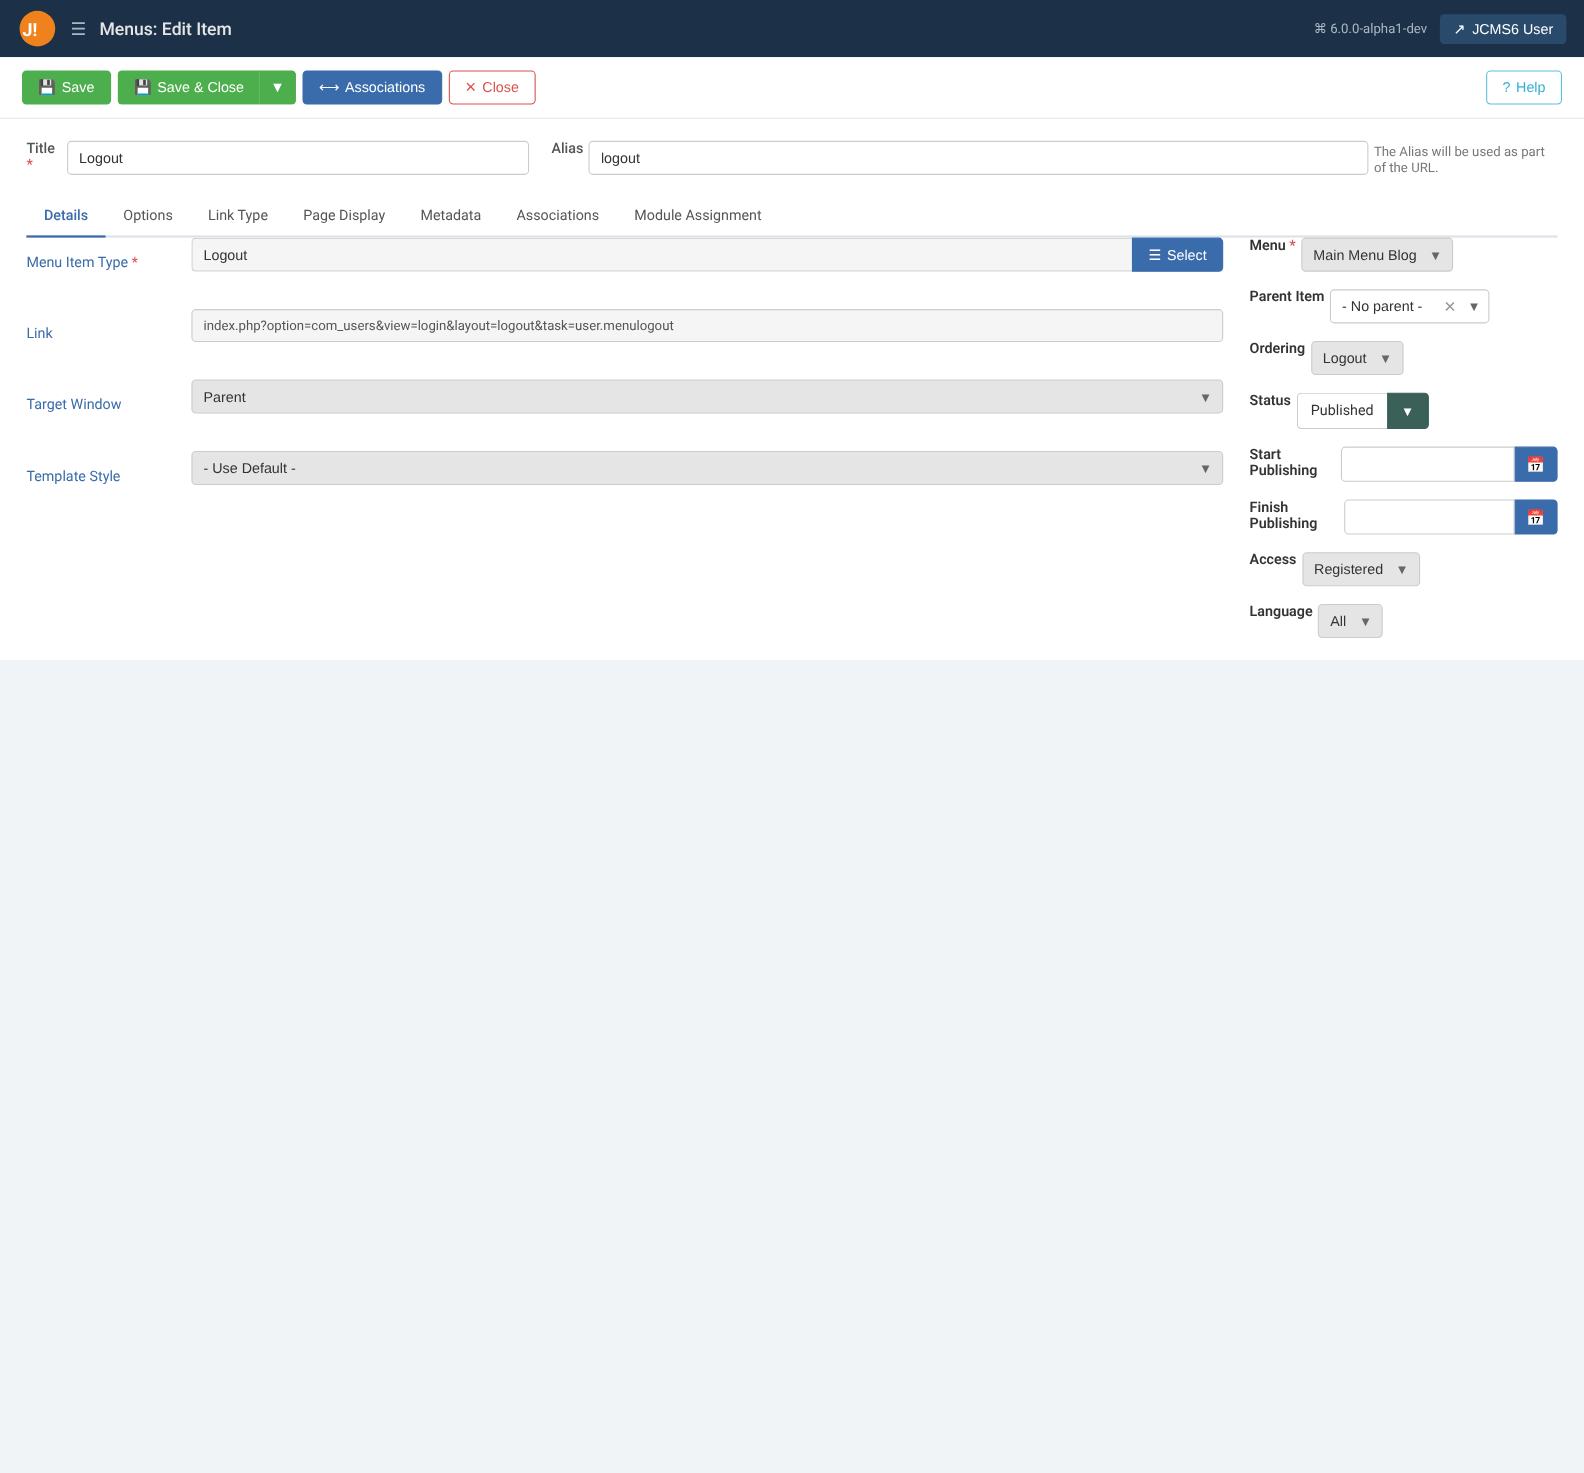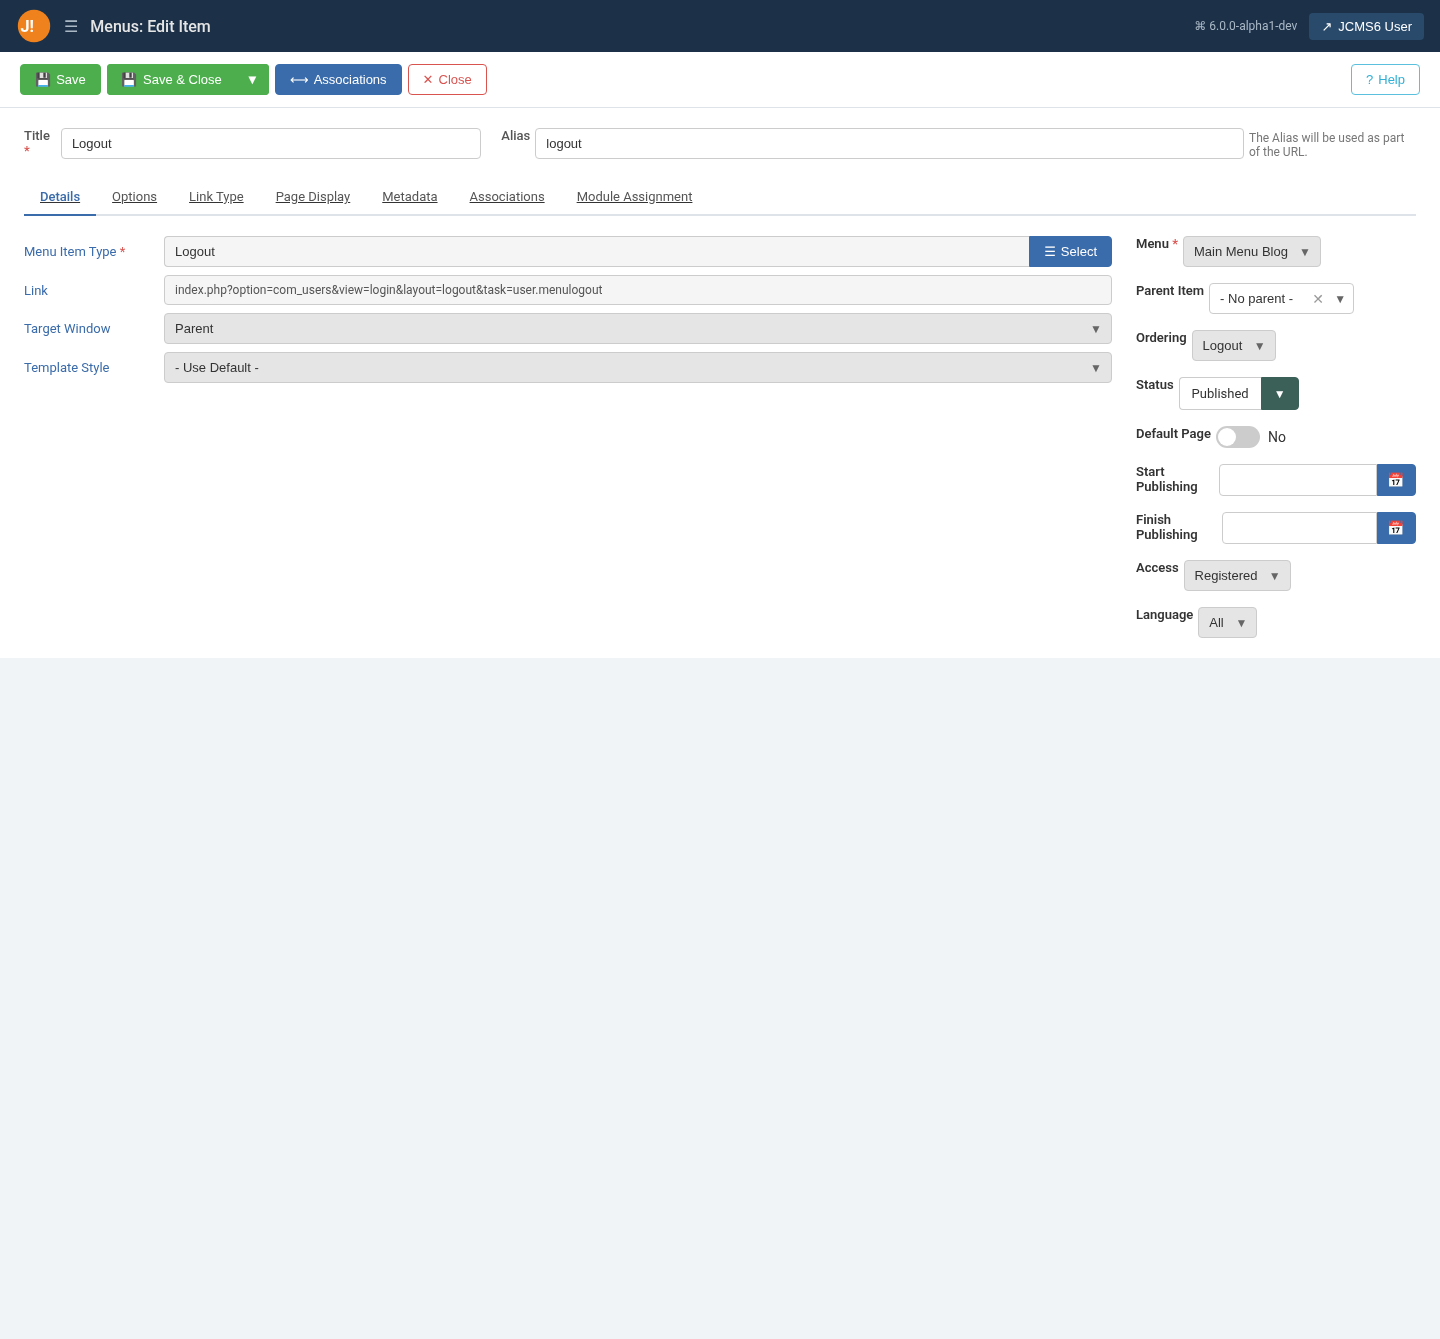--- a/index.html
+++ b/index.html
@@ -106,44 +106,43 @@
       outline: none;
       width: 100%;
     }
     .form-hint { font-size: 12px; color: #777; margin-top: 3px; }
 
     
     .tabs {
       border-bottom: 2px solid #dde3e8;
       display: flex;
       gap: 0;
-      margin-bottom: 20px;
-      text-decoration: underline;
     }
     .tab {
       padding: 10px 16px;
       cursor: pointer;
       font-size: 13px;
       color: #555;
       border-bottom: 2px solid transparent;
       margin-bottom: -2px;
       white-space: nowrap;
     }
     .tab.active { color: #3a6baa; border-bottom-color: #3a6baa; font-weight: 500; }
 
     
     .two-col { display: flex; gap: 24px; }
     .col-left { flex: 1; }
     .col-right { width: 280px; flex-shrink: 0; }
 
     
     .detail-row {
       display: flex;
-      align-items: flex-start;
-      margin-bottom: 8px;
+      align-items: flex-end;
+      margin-bottom: 34px;
+      gap: 10px;
     }
     .detail-label {
       width: 140px;
       flex-shrink: 0;
       font-size: 13px;
       color: #3a6baa;
       padding-top: 8px;
     }
     .detail-value { flex: 1; }
 
@@ -470,27 +469,20 @@
         </div>
 
         <div class="right-field">
           <div class="right-label">Status</div>
           <div class="status-group">
             <div class="status-published">Published</div>
             <button class="status-caret">▼</button>
           </div>
         </div>
 
-        <div class="right-field">
-          <div class="right-label">Default Page</div>
-          <div class="toggle-wrapper">
-            <div class="toggle"></div>
-            <span>No</span>
-          </div>
-        </div>
 
         <div class="right-field">
           <div class="right-label">Start Publishing</div>
           <div class="cal-group">
             <input type="text" class="form-control" value="" style="">
             <button class="cal-btn">📅</button>
           </div>
         </div>
 
         <div class="right-field">

